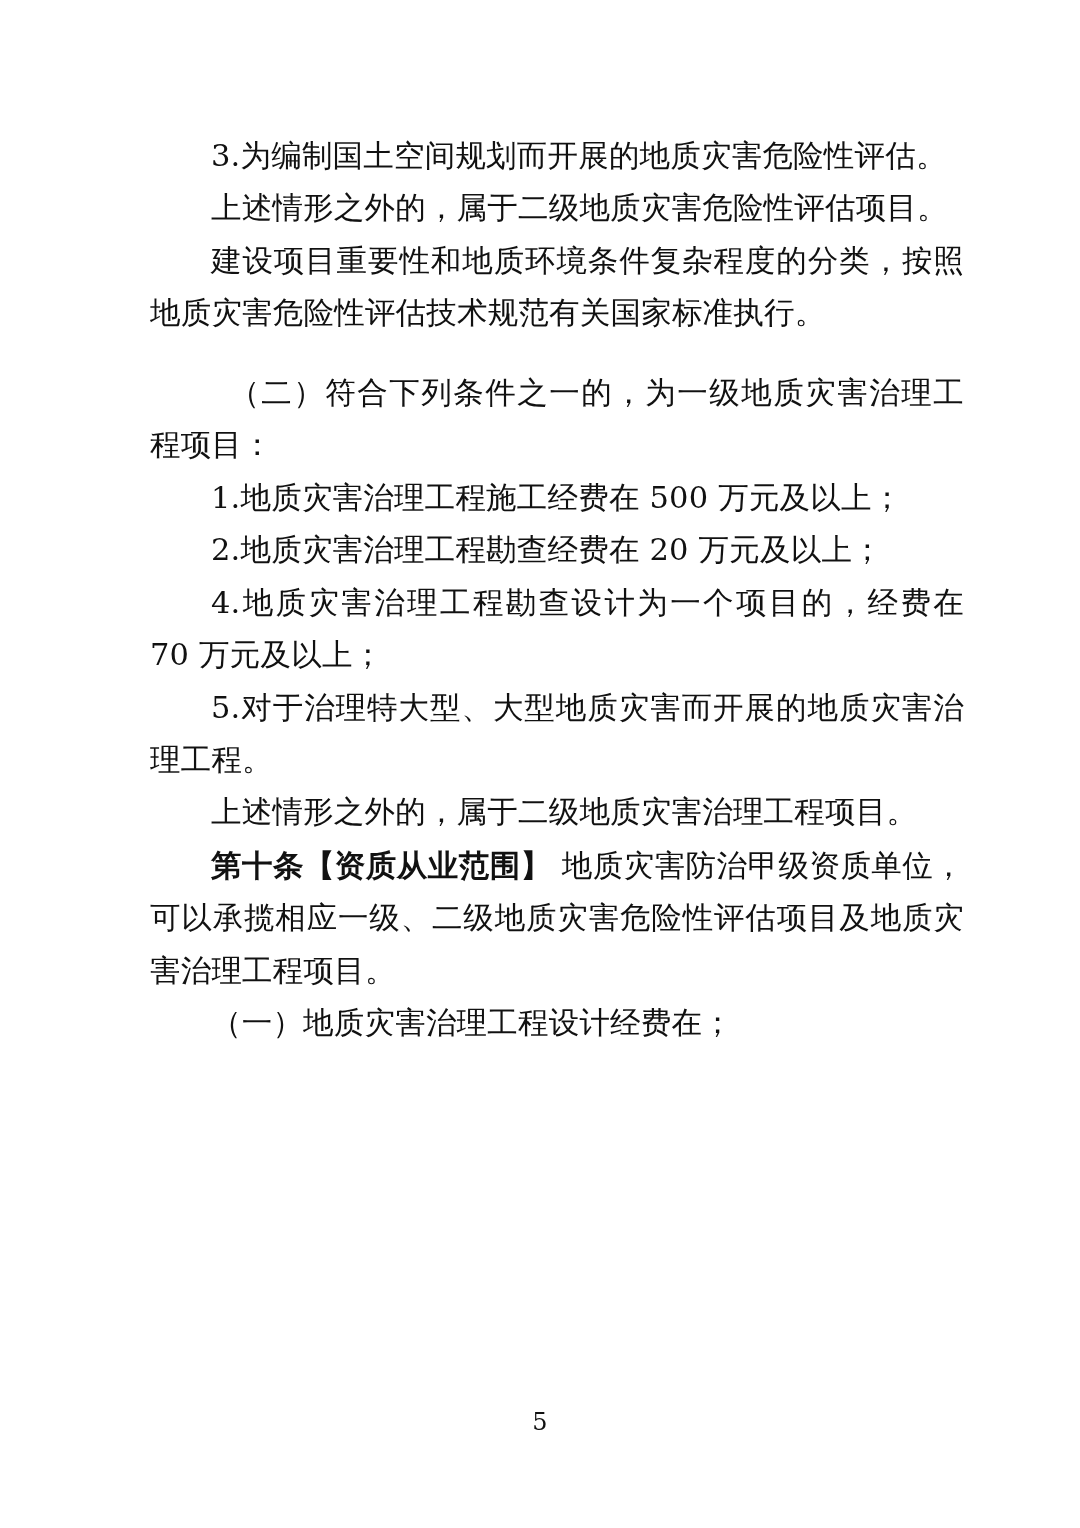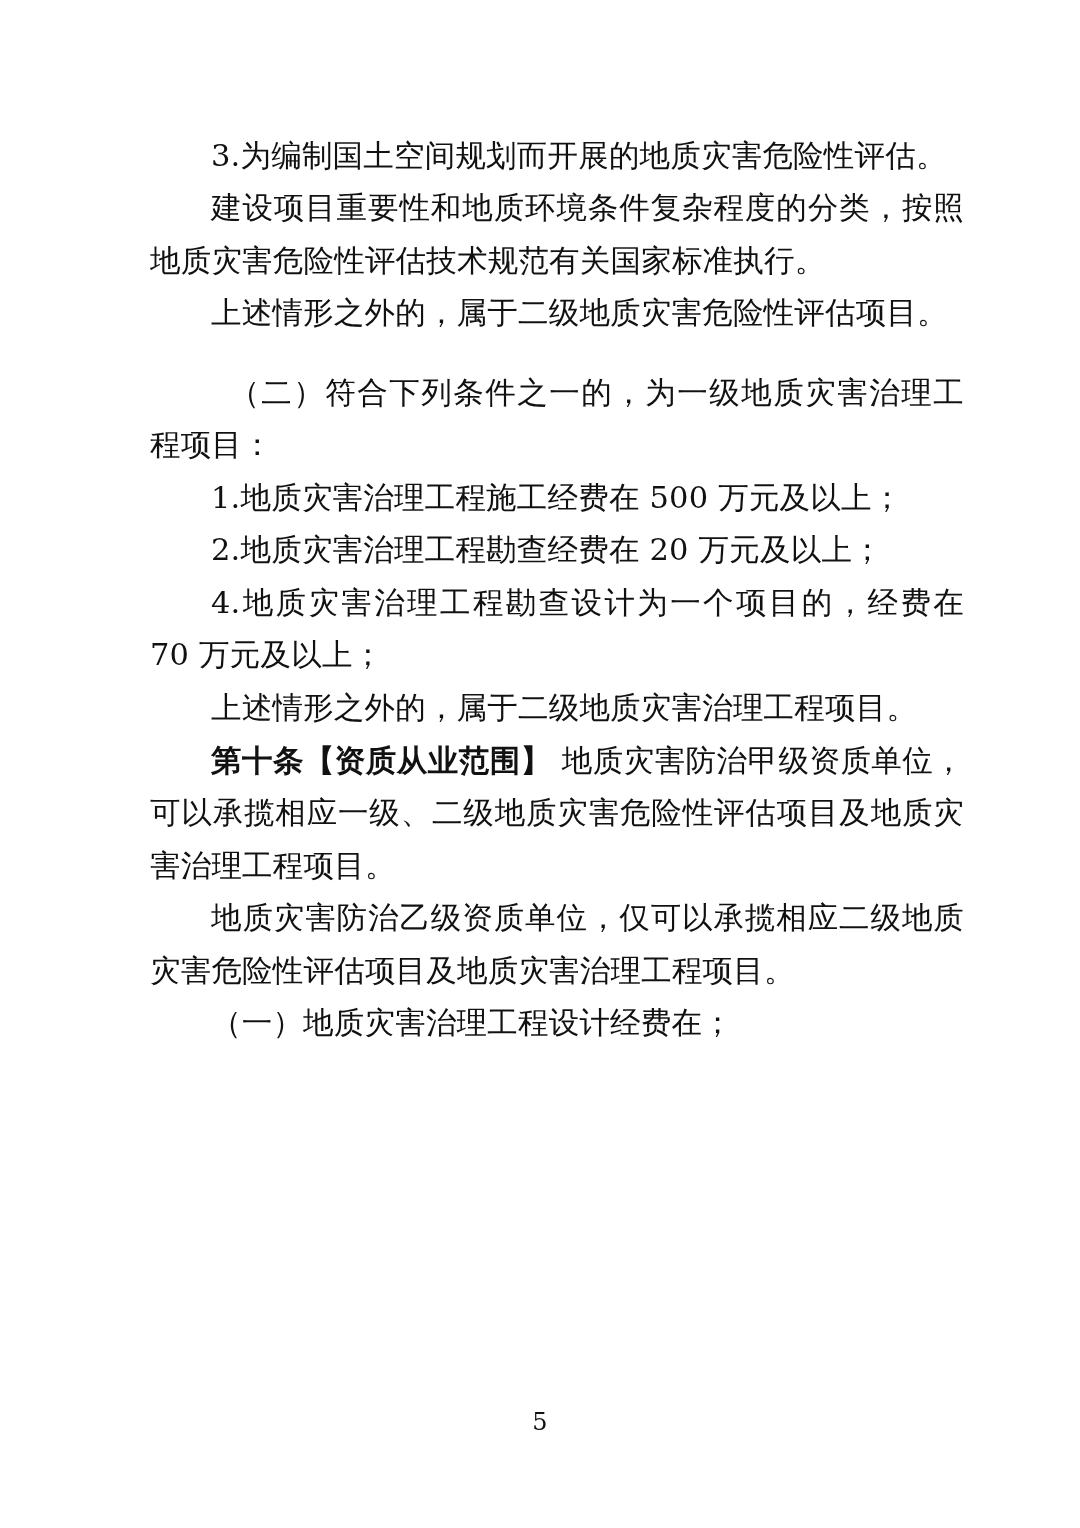--- a/index.html
+++ b/index.html
@@ -53,41 +53,41 @@
   }
 </style>
 </head>
 <body>
 
 <div class="page">
   <div class="doc-body">
 
     <p class="para">3.为编制国土空间规划而开展的地质灾害危险性评估。</p>
 
+    <p class="para">上述情形之外的，属于二级地质灾害危险性评估项目。</p>
+
     <p class="para">建设项目重要性和地质环境条件复杂程度的分类，按照地质灾害危险性评估技术规范有关国家标准执行。</p>
-
-    <p class="para">上述情形之外的，属于二级地质灾害危险性评估项目。</p>
 
     <p class="para extra-indent">（二）符合下列条件之一的，为一级地质灾害治理工程项目：</p>
 
     <p class="para">1.地质灾害治理工程施工经费在 500 万元及以上；</p>
 
     <p class="para">2.地质灾害治理工程勘查经费在 20 万元及以上；</p>
 
 
     <p class="para">4.地质灾害治理工程勘查设计为一个项目的，经费在 70 万元及以上；</p>
 
+    <p class="para">5.对于治理特大型、大型地质灾害而开展的地质灾害治理工程。</p>
 
     <p class="para">上述情形之外的，属于二级地质灾害治理工程项目。</p>
 
     <p class="para">
       <span class="bold">第十条【资质从业范围】</span><span> 地质灾害防治甲级资质单位，可以承揽相应一级、二级地质灾害危险性评估项目及地质灾害治理工程项目。</span>
     </p>
 
-    <p class="para">地质灾害防治乙级资质单位，仅可以承揽相应二级地质灾害危险性评估项目及地质灾害治理工程项目。</p>
 
 
     <p class="para">（一）地质灾害治理工程设计经费在；</p>
 
   </div>
 
   <div class="page-number">5</div>
 </div>
 
 </body></html>

